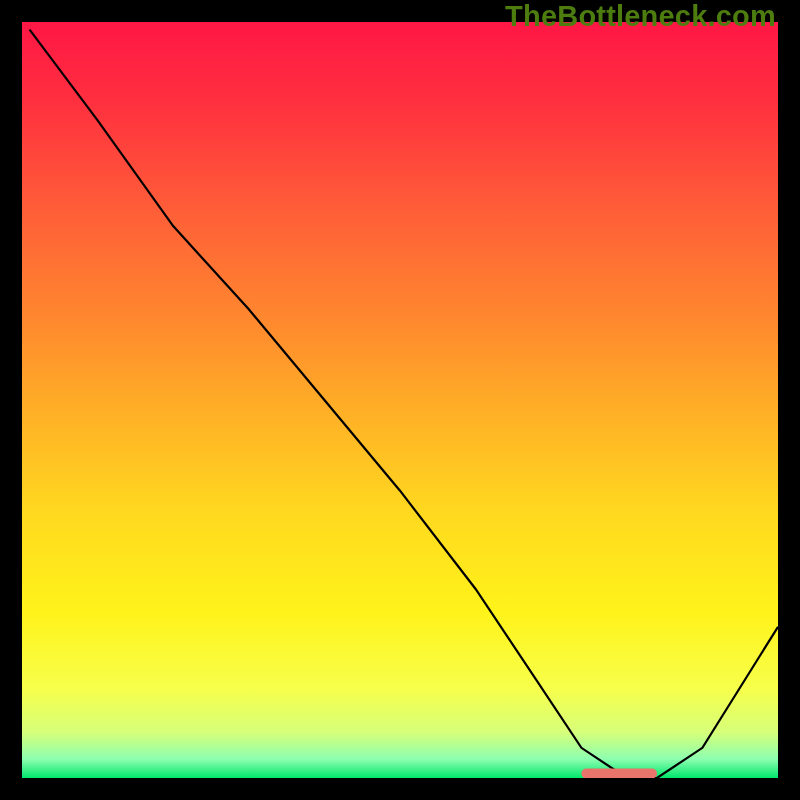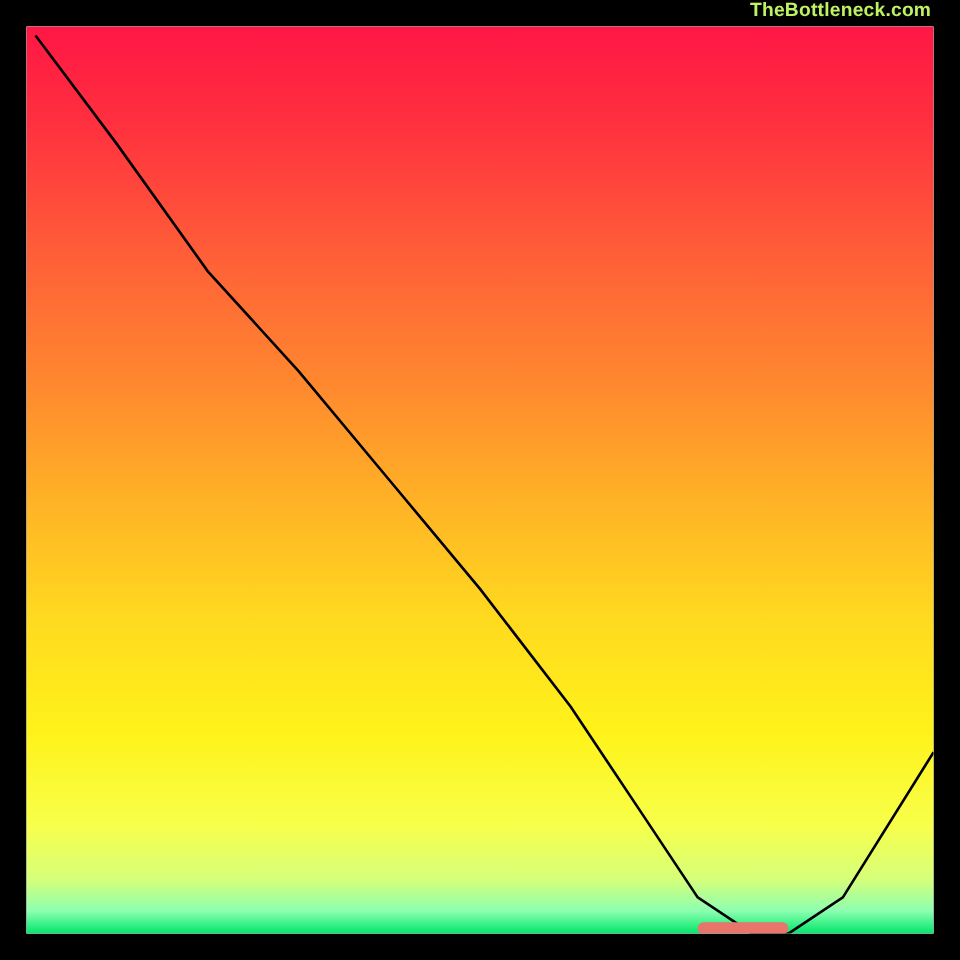--- a/index.html
+++ b/index.html
@@ -16,23 +16,23 @@
     left: 22px;
     top: 22px;
     width: 756px;
     height: 756px;
     background: #fff;
   }
   .watermark {
     position: absolute;
     top: 0px;
     right: 24px;
-    font-size: 16px;
+    font-size: 29px;
     font-weight: 600;
-    color: #bef264;
+    color: #4d7c0f;
     letter-spacing: 0.2px;
   }
   svg {
     display: block;
   }
 </style>
 </head>
 <body>
 
 <div class="chart-frame">

